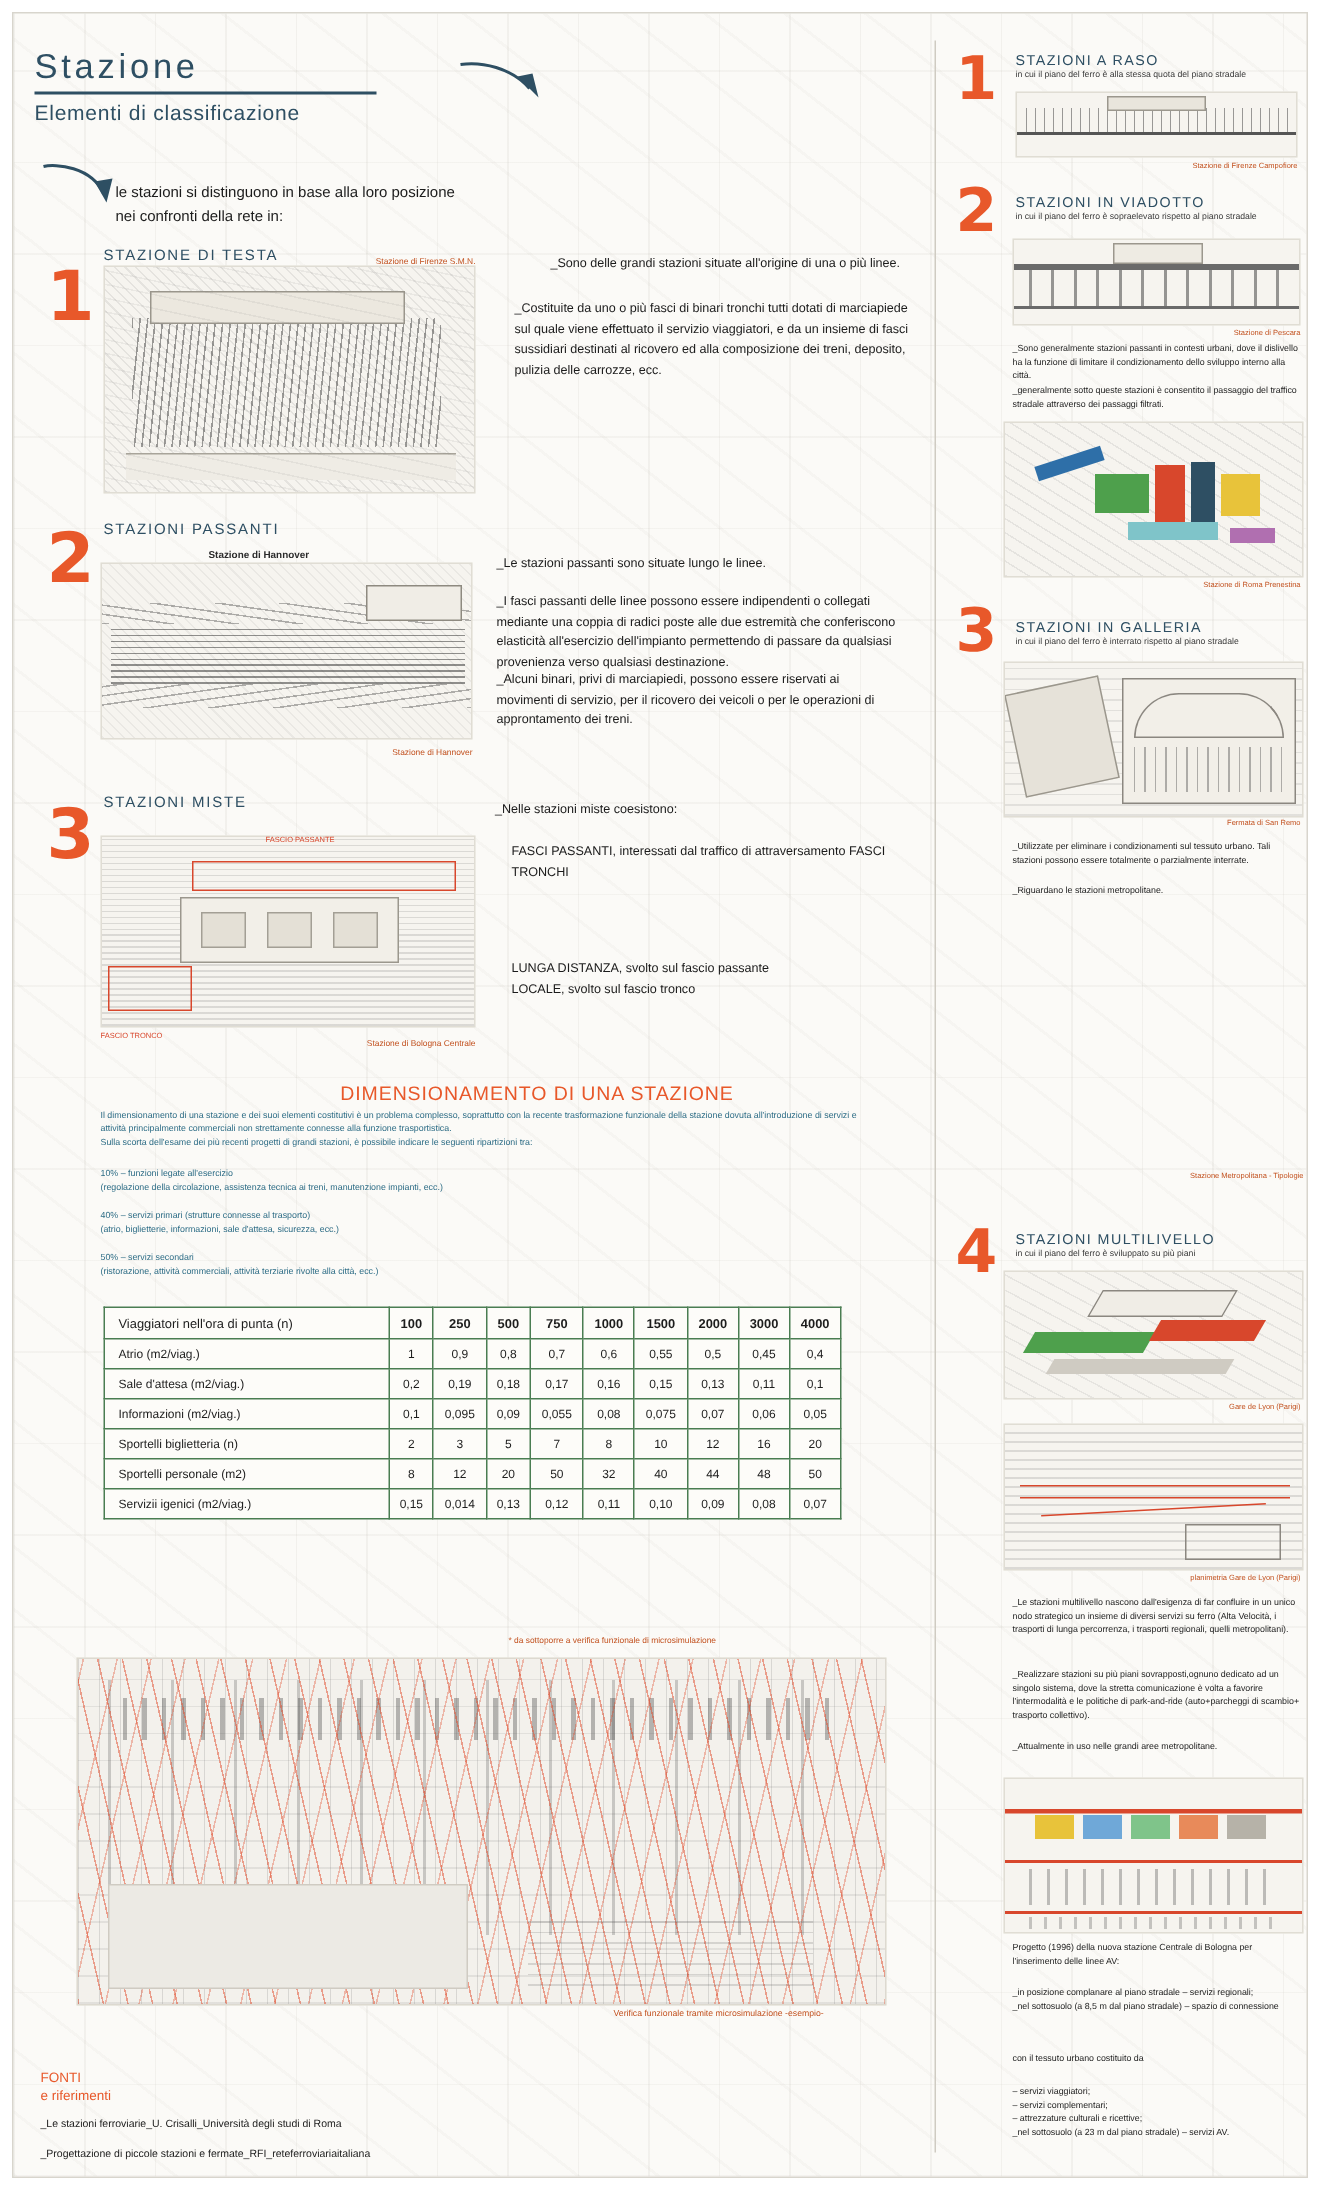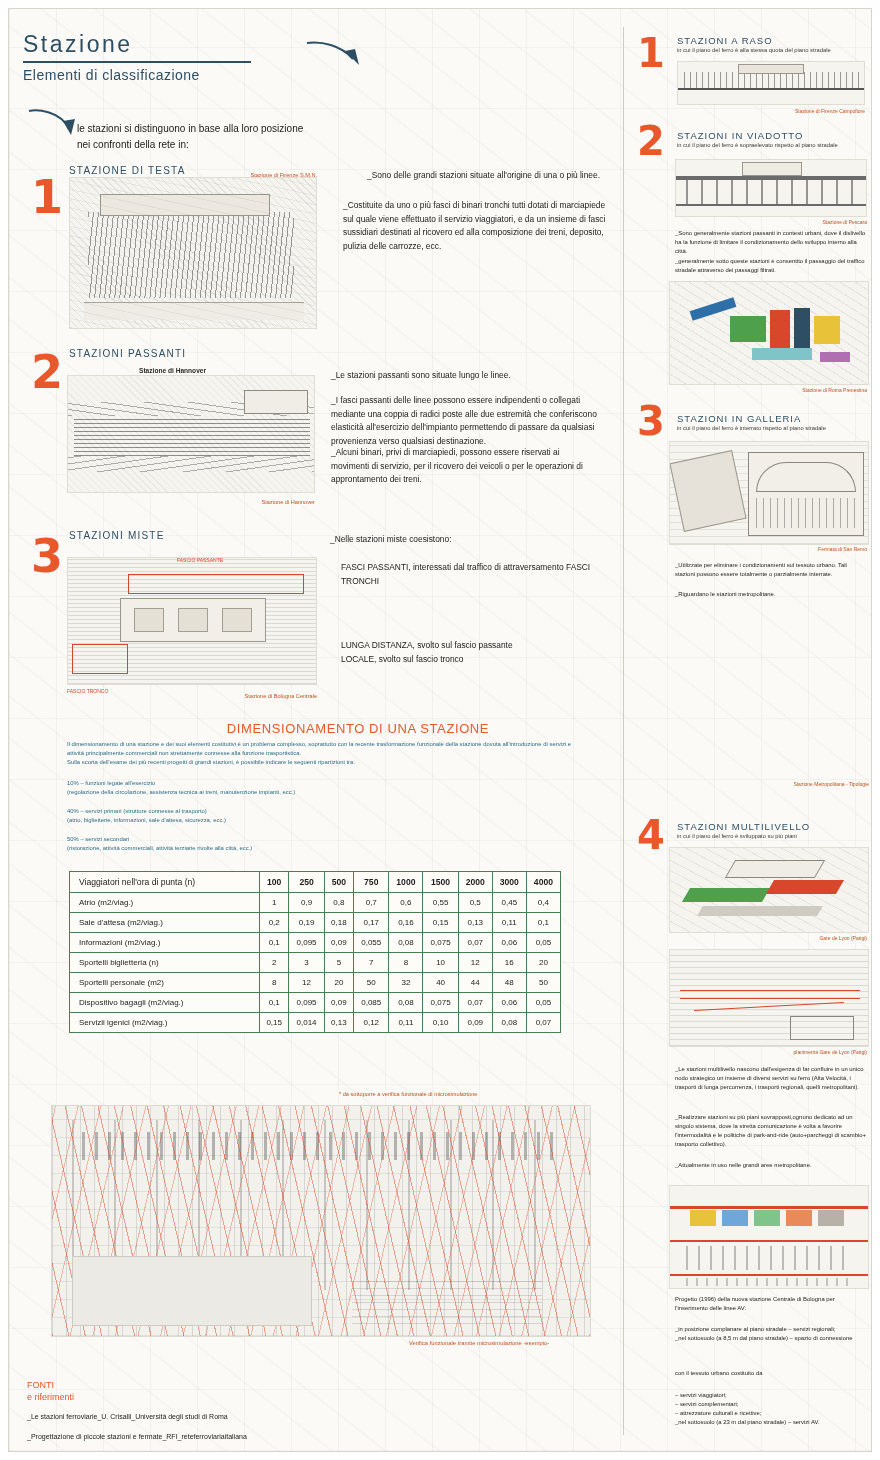--- a/index.html
+++ b/index.html
@@ -317,32 +317,20 @@
         <td>12</td>
         <td>20</td>
         <td>50</td>
         <td>32</td>
         <td>40</td>
         <td>44</td>
         <td>48</td>
         <td>50</td>
       </tr>
       <tr>
-        <td class="rowhead">Dispositivo bagagli (m2/viag.)</td>
-        <td>0,1</td>
-        <td>0,095</td>
-        <td>0,09</td>
-        <td>0,085</td>
-        <td>0,08</td>
-        <td>0,075</td>
-        <td>0,07</td>
-        <td>0,06</td>
-        <td>0,05</td>
-      </tr>
-      <tr>
         <td class="rowhead">Servizii igenici (m2/viag.)</td>
         <td>0,15</td>
         <td>0,014</td>
         <td>0,13</td>
         <td>0,12</td>
         <td>0,11</td>
         <td>0,10</td>
         <td>0,09</td>
         <td>0,08</td>
         <td>0,07</td>

